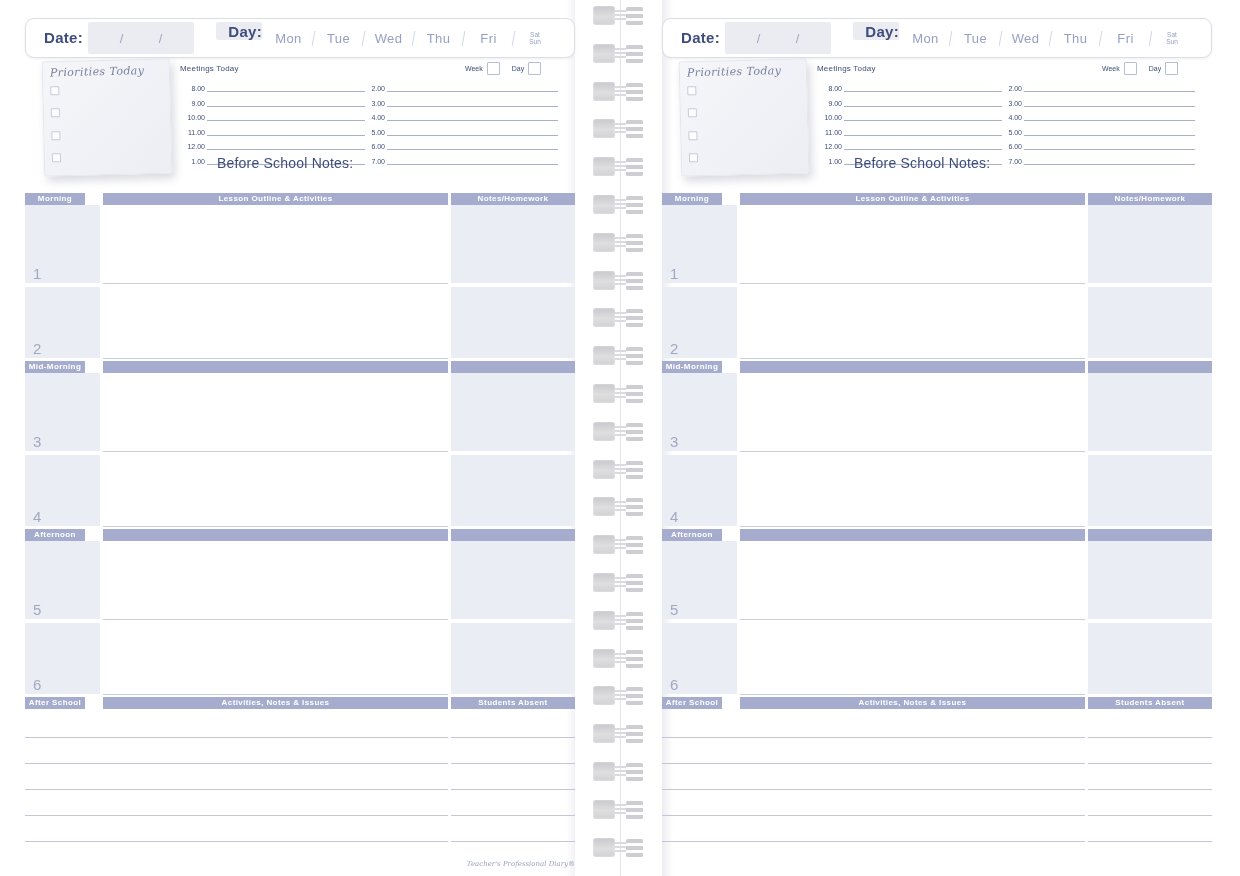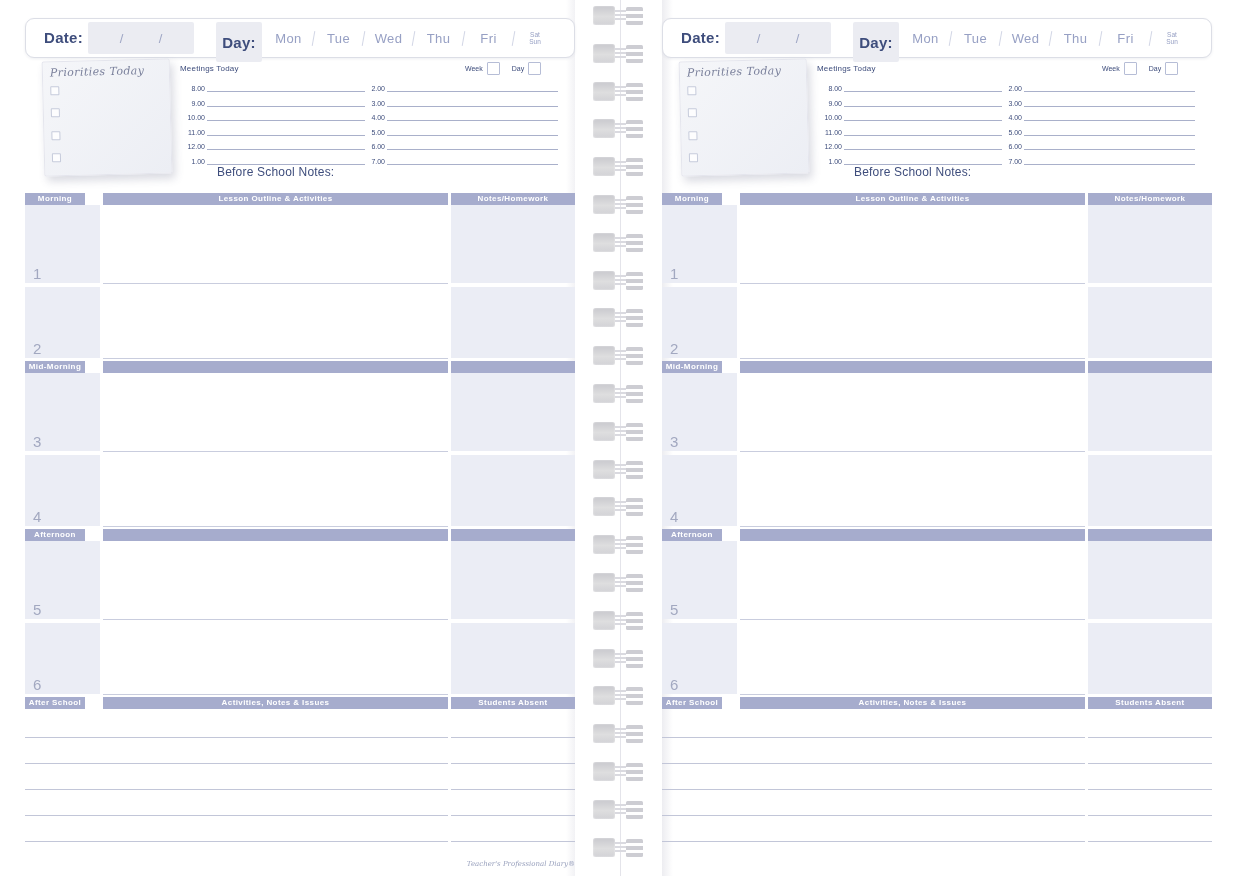--- a/index.html
+++ b/index.html
@@ -25,23 +25,23 @@
     position:absolute;left:18px;top:0;line-height:38px;
     font-size:15px;font-weight:bold;color:#3e4d7c;letter-spacing:.3px;
   }
   .date-box{
     position:absolute;left:62px;top:3px;width:106px;height:32px;
     background:#ebecf2;border-radius:2px;
     display:flex;align-items:center;justify-content:space-around;padding:0 14px;box-sizing:border-box;
   }
   .slash{font-size:13px;color:#9fa7c5;}
   .day-box{
-    position:absolute;left:190px;top:3px;width:46px;height:40px;
+    position:absolute;left:190px;top:3px;width:46px;height:18px;
     background:#ebecf2;border-radius:2px;
-    display:flex;align-items:center;justify-content:center;
+    display:flex;align-items:center;justify-content:flex-end;
     font-size:15px;font-weight:bold;color:#3e4d7c;letter-spacing:.3px;
   }
   .days{
     position:absolute;left:238px;top:0;right:8px;height:38px;
     display:flex;align-items:center;
   }
   .day{
     flex:0 0 49px;text-align:center;font-size:13px;color:#97a0c4;letter-spacing:.4px;cursor:pointer;
   }
   .day-sep{flex:0 0 1px;height:15px;background:#d3d7e6;transform:rotate(10deg);}
@@ -71,21 +71,21 @@
   
   .meet-title{position:absolute;left:155px;top:64px;font-size:8px;color:#3e4d7c;letter-spacing:.2px;}
   .mrow{position:absolute;height:13px;display:flex;align-items:flex-end;}
   .mrow.ml{left:150px;width:190px;}
   .mrow.mr{left:330px;width:203px;}
   .mtime{flex:0 0 30px;text-align:right;font-size:7px;color:#3e4d7c;padding-right:2px;}
   .mline{flex:1;border-bottom:1px solid #a9b0ca;height:100%;cursor:text;}
   .wd{position:absolute;left:440px;top:62px;display:flex;align-items:center;}
   .wd-label{font-size:7px;color:#3e4d7c;margin-right:4px;}
   .wd-cb{width:11px;height:11px;border:1px solid #b6bdd6;background:#fff;border-radius:1px;margin-right:12px;cursor:pointer;}
-  .before-school{position:absolute;left:155px;top:165px;font-size:12px;color:#3e4d7c;letter-spacing:.2px;padding-left:37px;}
+  .before-school{position:absolute;left:155px;top:155px;font-size:14px;color:#3e4d7c;letter-spacing:.2px;padding-left:37px;}
 
   
   .bar{position:absolute;left:0;width:550px;height:12px;}
   .bar-l,.bar-m,.bar-r{
     position:absolute;top:0;height:12px;background:#a6accd;
     color:#fff;font-size:8px;font-weight:bold;letter-spacing:.4px;
     text-align:center;line-height:12px;white-space:nowrap;overflow:hidden;
   }
   .bar-l{left:0;width:60px;}
   .bar-m{left:78px;width:345px;}

